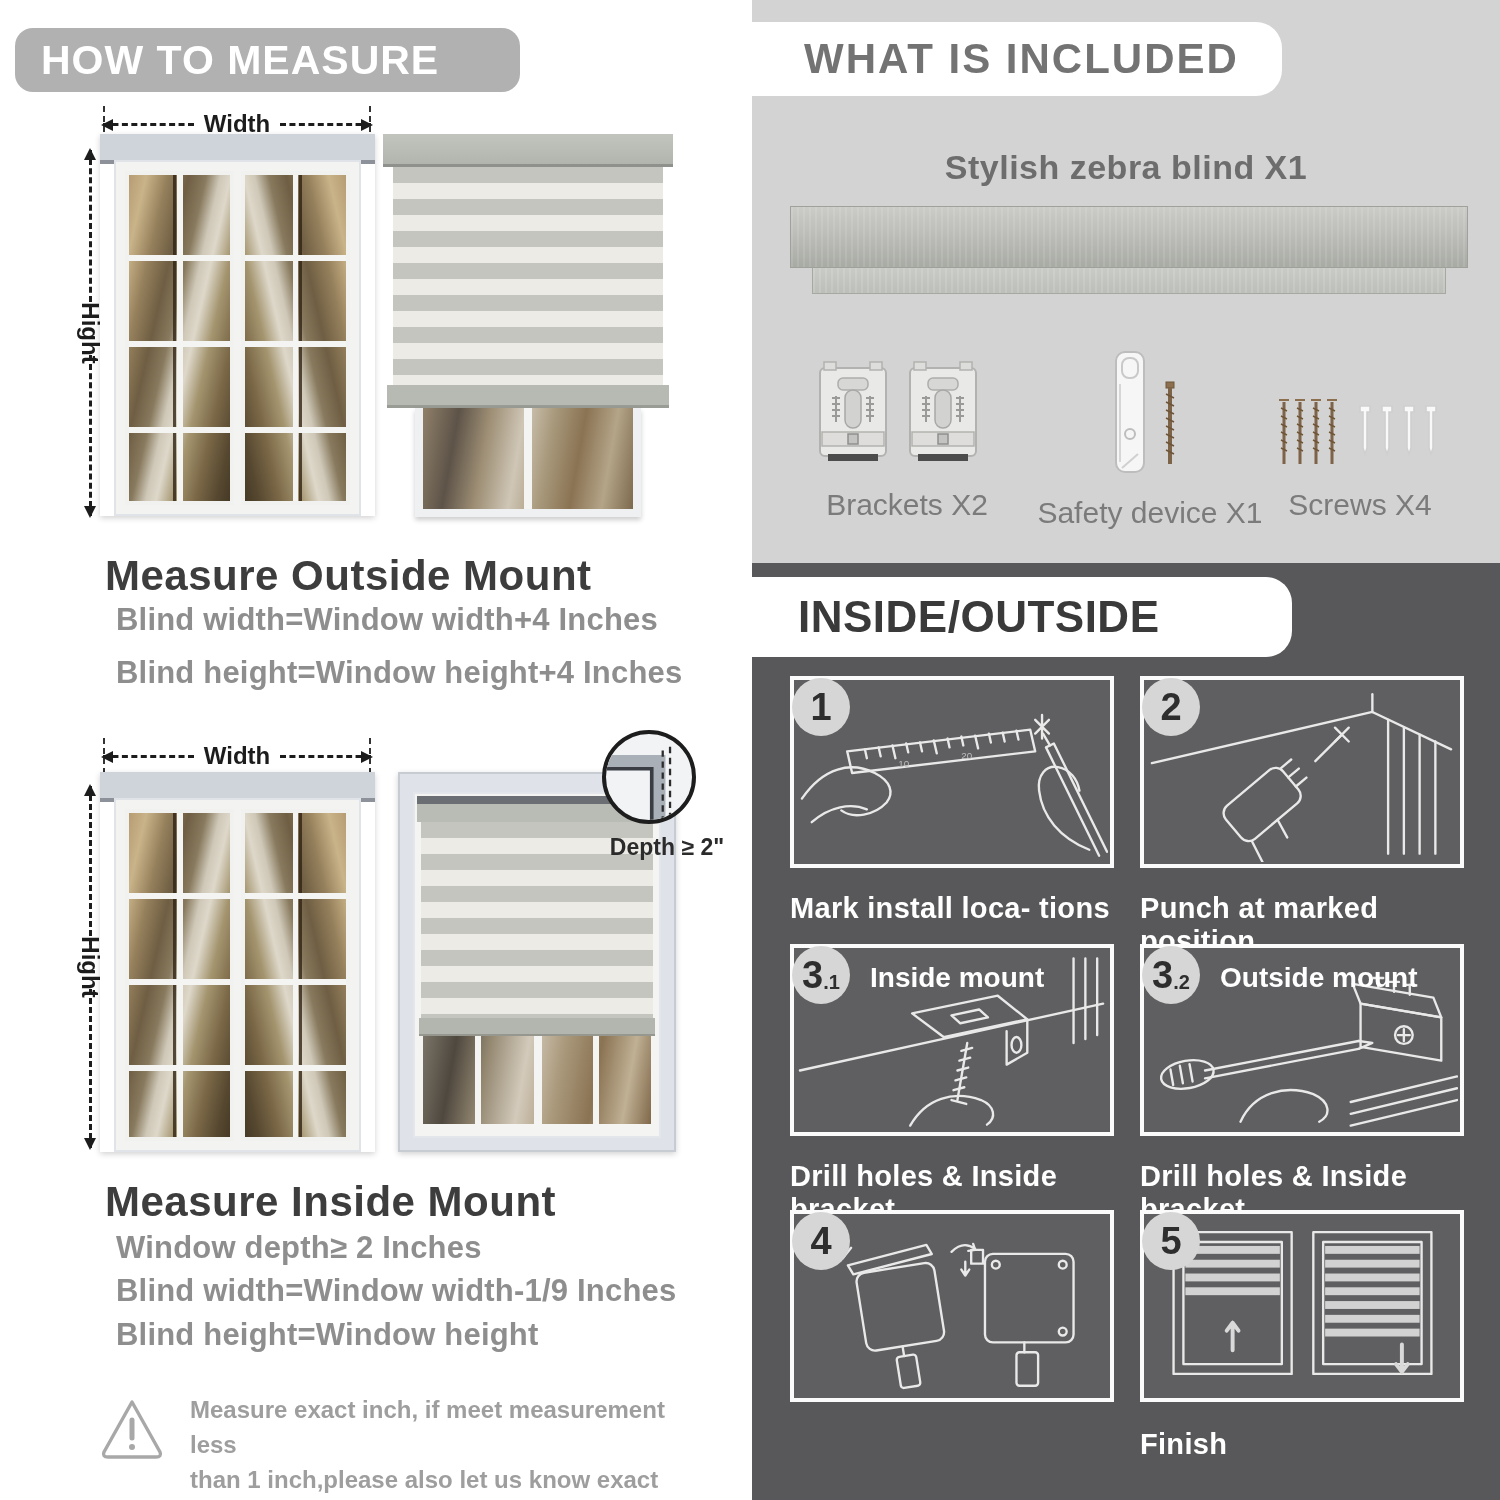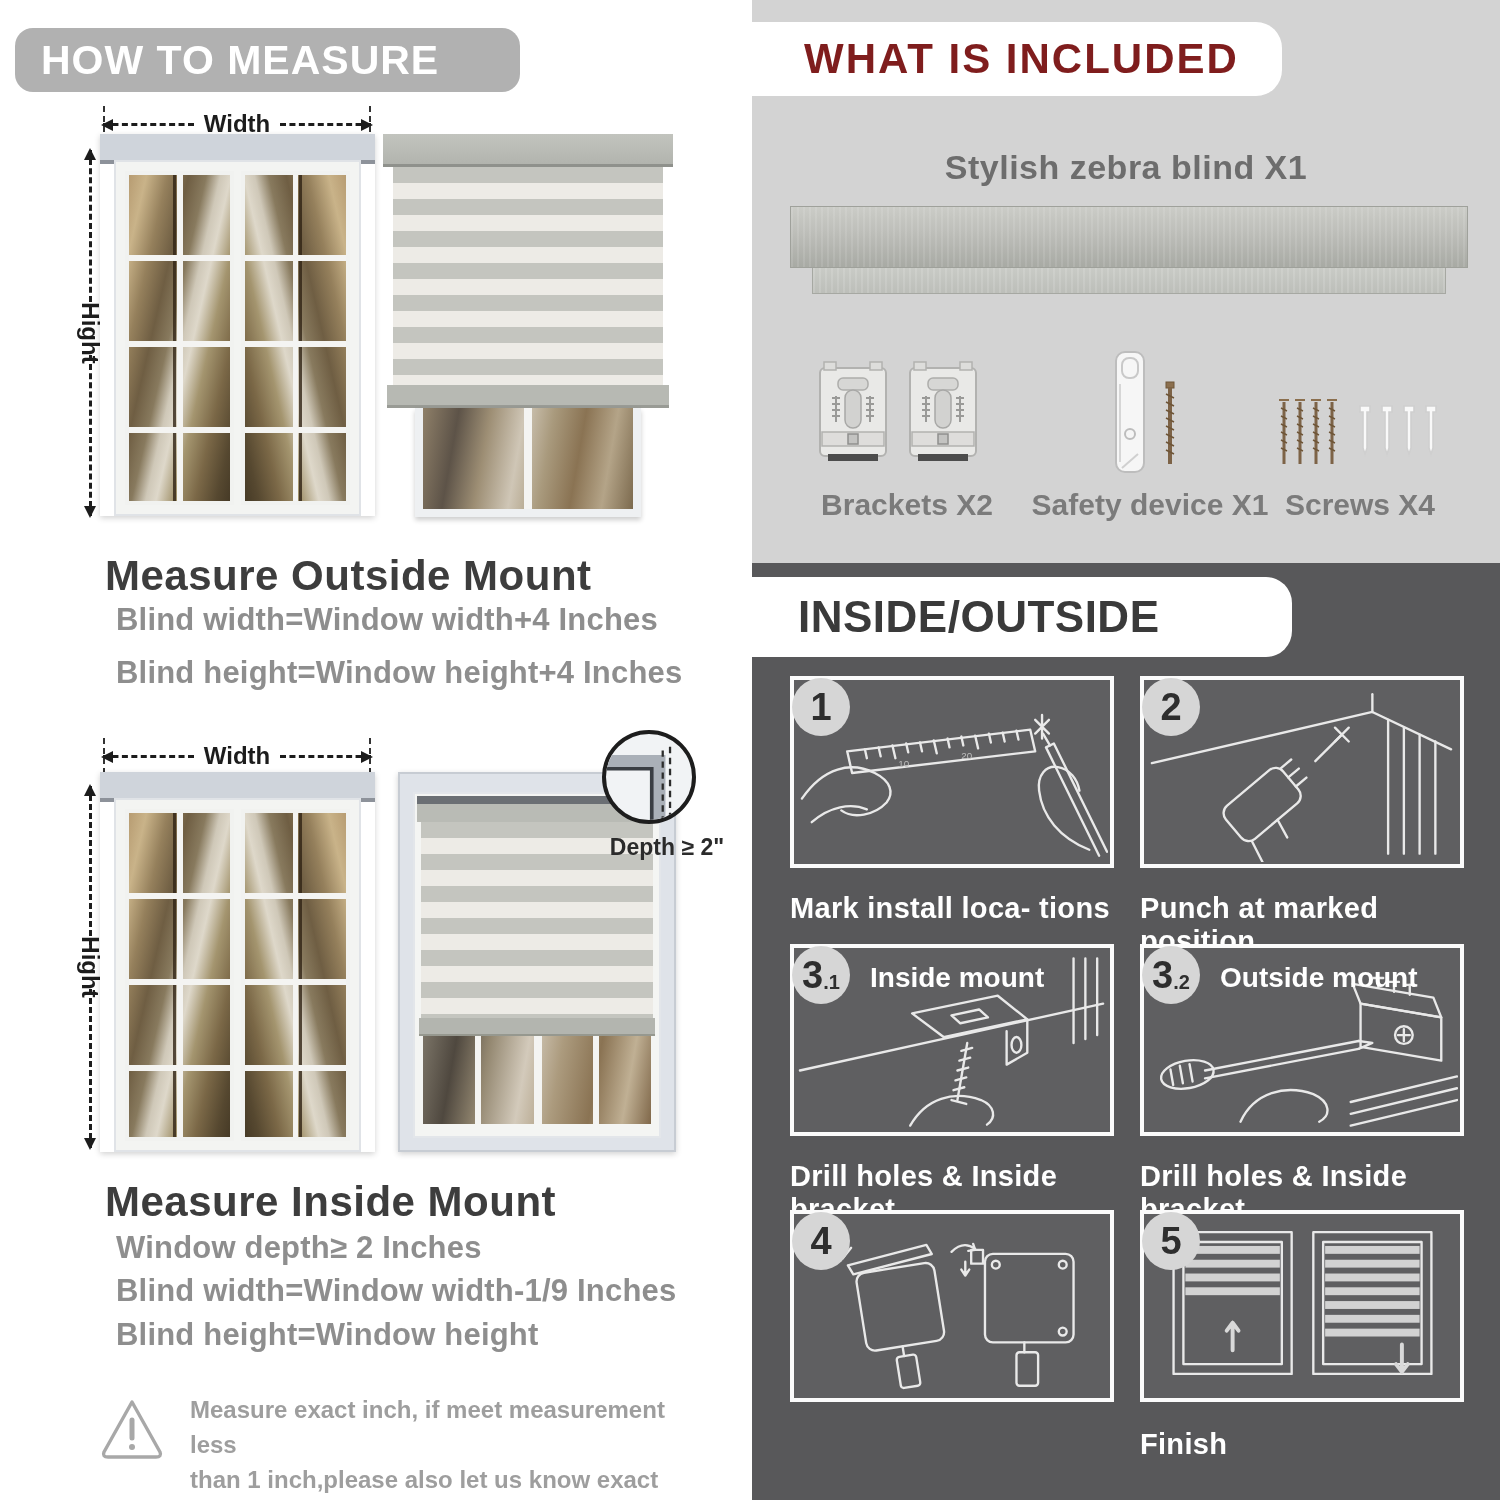--- a/index.html
+++ b/index.html
@@ -84,35 +84,35 @@
     background:#f1f3f5;box-sizing:border-box;overflow:hidden;z-index:5;}
   .depth-lbl{font-size:23px;font-weight:700;color:#2b2b2b;text-align:center;}
 
   .sec-title{font-size:42px;font-weight:700;color:#3d3d3d;letter-spacing:.5px;}
   .formula{font-size:31px;font-weight:700;color:#8e8e8e;letter-spacing:.2px;margin-left:8px;}
   .warn-line{font-size:24px;font-weight:600;color:#9e9e9e;line-height:35px;}
 
   
   .panel-top{left:752px;top:0;width:748px;height:563px;background:#d3d3d3;}
   .hdr-what{position:absolute;left:0;top:22px;width:530px;height:74px;background:#ffffff;
-    border-radius:0 26px 26px 0;color:#7f1d1d;font-size:42px;font-weight:700;
+    border-radius:0 26px 26px 0;color:#737373;font-size:42px;font-weight:700;
     line-height:74px;padding-left:52px;letter-spacing:2px;box-sizing:border-box;}
   .prod-title{position:absolute;left:0;top:148px;width:100%;text-align:center;
     font-size:34px;font-weight:700;color:#6d6d6d;letter-spacing:.5px;}
   .headrail{position:absolute;left:38px;top:206px;width:678px;height:62px;
     background:
       repeating-linear-gradient(90deg, rgba(255,255,255,.10) 0 2px, transparent 2px 6px),
       linear-gradient(#cbccc7,#b9bab5 55%,#a8aaa4);
     border:1px solid #9fa19b;box-sizing:border-box;}
   .headrail-lip{position:absolute;left:60px;top:268px;width:634px;height:26px;
     background:
       repeating-linear-gradient(90deg, rgba(255,255,255,.12) 0 2px, transparent 2px 6px),
       linear-gradient(#c9cbc6,#bcbeb9);
     border:1px solid #a6a8a2;border-top:none;box-sizing:border-box;}
-  .item-lbl{position:absolute;top:488px;text-align:center;font-size:30px;font-weight:700;color:#7b7b7b;}
+  .item-lbl{position:absolute;top:488px;text-align:center;font-size:30px;font-weight:400;color:#7b7b7b;}
 
   .panel-dark{left:752px;top:563px;width:748px;height:937px;background:#58585a;}
   .hdr-inside{position:absolute;left:0;top:14px;width:540px;height:80px;background:#ffffff;
     border-radius:0 26px 26px 0;color:#3a3a3a;font-size:44px;font-weight:800;
     line-height:80px;padding-left:46px;letter-spacing:.5px;box-sizing:border-box;}
   .step-panel{position:absolute;width:324px;height:192px;background:#5f5f61;
     border:4px solid #fbfbfb;box-sizing:border-box;}
   .badge{position:absolute;left:-2px;top:-2px;width:58px;height:58px;border-radius:50%;
     background:#d6d6d6;color:#2e2e2e;display:flex;align-items:center;justify-content:center;
     font-weight:700;}
@@ -302,21 +302,21 @@
       <g fill="rgba(255,255,255,.85)" stroke="#cfcfcf" stroke-width="1.6">
         <path d="M84 14 h10 v6 h-3 v36 l-2 6 l-2 -6 v-36 h-3 z"></path>
         <path d="M106 14 h10 v6 h-3 v36 l-2 6 l-2 -6 v-36 h-3 z"></path>
         <path d="M128 14 h10 v6 h-3 v36 l-2 6 l-2 -6 v-36 h-3 z"></path>
         <path d="M150 14 h10 v6 h-3 v36 l-2 6 l-2 -6 v-36 h-3 z"></path>
       </g>
     </svg>
   </div>
 
   <div class="item-lbl" style="left:52px;width:206px;">Brackets X2</div>
-  <div class="item-lbl" style="left:258px;width:280px;">Safety device X1</div>
+  <div class="item-lbl" style="left:258px;width:280px;margin-top:8px;">Safety device X1</div>
   <div class="item-lbl" style="left:518px;width:180px;">Screws X4</div>
 </div>
 
 <div class="abs panel-dark">
   <div class="hdr-inside">INSIDE/OUTSIDE MOUNT</div>
 
   <div class="step-panel" style="left:38px;top:113px;">
     <div class="step-art">
       <svg viewBox="0 0 317 178">
         <g class="lineart">

